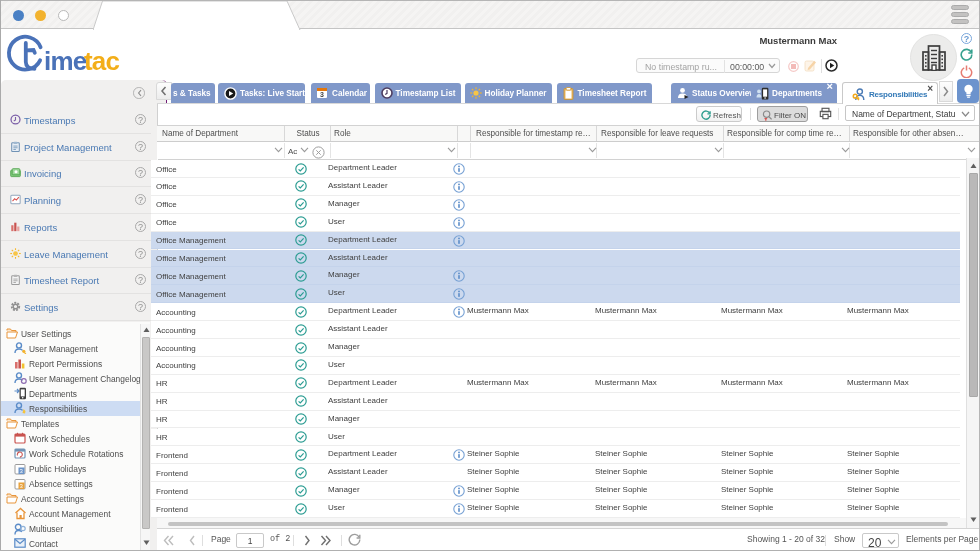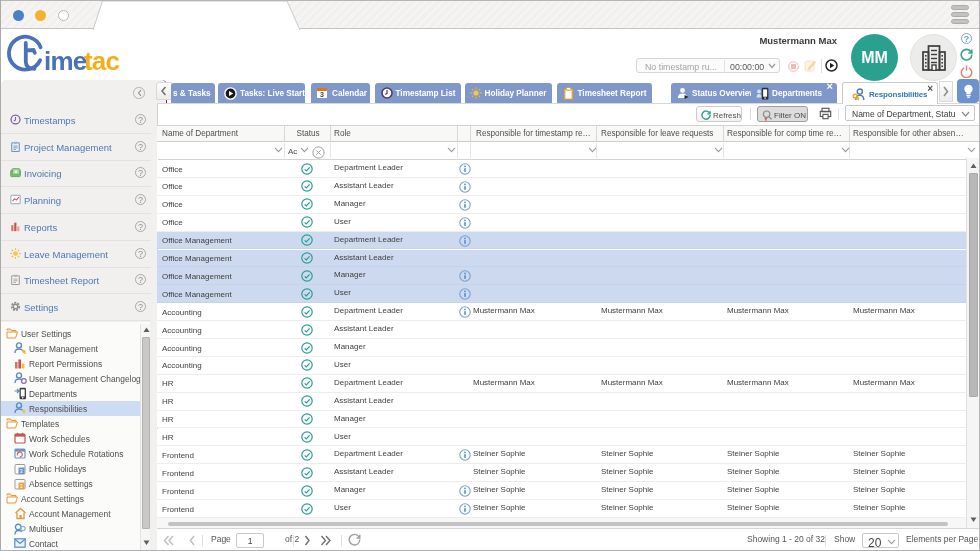--- a/index.html
+++ b/index.html
@@ -24,21 +24,21 @@
 .ti{position:absolute;left:0;width:139px;height:15px;font-size:8.4px;color:#4d4d4d;}
 .ti .tx{position:absolute;top:3px;white-space:nowrap;}
 
 #tsb{position:absolute;left:139px;top:244px;width:10px;height:227px;background:#f6f6f6;border-left:1px solid #e2e2e2;}
 
 .tab{position:absolute;top:83px;height:20px;background:#8098c9;border-radius:3px 3px 0 0;color:#fff;font-size:8.2px;font-weight:bold;}
 .tab .tl{position:absolute;top:5.5px;white-space:nowrap;}
 #panel{position:absolute;left:157px;top:103px;width:822px;height:448px;background:#fff;border-left:1px solid #d0d0d0;}
 
 .gh{position:absolute;font-size:8.2px;color:#4f4f4f;}
-.row{position:absolute;left:157px;width:809px;height:17.9px;border-bottom:1px solid #ededed;background:#fff;font-size:8px;color:#404040;}
+.row{position:absolute;left:151px;width:809px;height:17.9px;border-bottom:1px solid #ededed;background:#fff;font-size:8px;color:#404040;}
 .row.hl{background:#ccd9ee;border-bottom:1px solid #c4d3eb;text-decoration:underline;}
 .row .d{position:absolute;left:5px;top:4.5px;}
 .row .r{position:absolute;left:177px;top:3px;}
 .row .n1{position:absolute;left:316px;top:3px;}
 .row .n2{position:absolute;left:444px;top:3px;}
 .row .n3{position:absolute;left:570px;top:3px;}
 .row .n4{position:absolute;left:696px;top:3px;}
 .chk{position:absolute;left:144px;top:2.5px;}
 .inf{position:absolute;left:302px;top:3px;}
 .vline{position:absolute;width:1px;background:#d8d8d8;}
@@ -100,21 +100,20 @@
   <svg class="abs" style="left:804px;top:29px" width="13" height="13" viewBox="0 0 13 13">
       <rect x="1" y="2" width="9" height="10" rx="1.5" fill="#fdf4e8" stroke="#f3ddc0" stroke-width="0.8"></rect>
       <path d="M4 9 L10.2 1.8 L12 3.6 L5.8 10.6 L3.6 11 Z" fill="#f6d4a8"></path>
     </svg>
   <div class="abs" style="left:821px;top:29px;width:1px;height:14px;background:#dedede;"></div>
   <svg class="abs" style="left:825px;top:28.5px" width="13" height="13" viewBox="0 0 13 13">
       <circle cx="6.5" cy="6.5" r="5.5" fill="#fff" stroke="#2b2b2b" stroke-width="1.5"></circle>
       <path d="M5 3.8 L9.3 6.5 L5 9.2 Z" fill="#1d1d1d"></path>
     </svg>
 
-  <div class="abs" style="left:851px;top:3.5px;width:47px;height:47px;border-radius:50%;background:#2aa08e;color:#fff;font-size:16px;font-weight:bold;text-align:center;line-height:47px;">MM</div>
   <div class="abs" style="left:910px;top:3.5px;width:47px;height:47px;border-radius:50%;background:#ececeb;border:1px solid #e2e2e1;">
     <svg class="abs" style="left:11px;top:10px" width="24" height="26" viewBox="0 0 24 26">
       <g fill="none" stroke="#3d3d3d" stroke-width="1.7">
         <rect x="6.5" y="1" width="11" height="24"></rect>
         <rect x="1" y="7" width="5.5" height="18"></rect>
         <rect x="17.5" y="7" width="5.5" height="18"></rect>
       </g>
       <g stroke="#3d3d3d" stroke-width="1.4">
         <line x1="9" y1="5.5" x2="15" y2="5.5"></line>
           <line x1="9" y1="9.5" x2="15" y2="9.5"></line>
@@ -814,21 +813,21 @@
 <div id="pager">
     <svg class="abs" style="left:5px;top:6px" width="13" height="11" viewBox="0 0 13 11">
       <path d="M6.5 1 L2.5 5.5 L6.5 10 M11 1 L7 5.5 L11 10" stroke="#bdbdbd" stroke-width="1.4" fill="none"></path>
     </svg>
 <svg class="abs" style="left:31px;top:6px" width="9" height="11" viewBox="0 0 9 11">
       <path d="M6 1 L2.5 5.5 L6 10" stroke="#bdbdbd" stroke-width="1.4" fill="none"></path>
     </svg>
 <div class="abs" style="left:45px;top:6px;width:1px;height:11px;background:#dedede;"></div>
 <div class="pgi" style="left:54px;">Page</div>
 <div class="abs" style="left:79px;top:3.5px;width:28px;height:15px;border:1px solid #c9c9c9;border-radius:2px;background:#fff;text-align:center;font-size:8.5px;line-height:15px;color:#444;">1</div>
-<div class="pgi" style="left:128px;">of 2</div>
+<div class="pgi" style="left:113px;font-family:Liberation Mono, monospace;">of 2</div>
 <div class="abs" style="left:136px;top:6px;width:1px;height:11px;background:#dedede;"></div>
 <svg class="abs" style="left:146px;top:6px" width="9" height="11" viewBox="0 0 9 11">
       <path d="M2.5 1 L6 5.5 L2.5 10" stroke="#6f6f6f" stroke-width="1.4" fill="none"></path>
     </svg>
 <svg class="abs" style="left:162px;top:6px" width="13" height="11" viewBox="0 0 13 11">
       <path d="M2.5 1 L6.5 5.5 L2.5 10 M7 1 L11 5.5 L7 10" stroke="#6f6f6f" stroke-width="1.4" fill="none"></path>
     </svg>
 <div class="abs" style="left:184px;top:6px;width:1px;height:11px;background:#dedede;"></div>
 <div class="abs" style="left:191px;top:4px;"><svg width="13" height="13" viewBox="0 0 13 13">
         <path d="M11.2 4.2 A 5.3 5.3 0 1 0 11.8 6.5" fill="none" stroke="#9d9d9d" stroke-width="1.4"></path>

